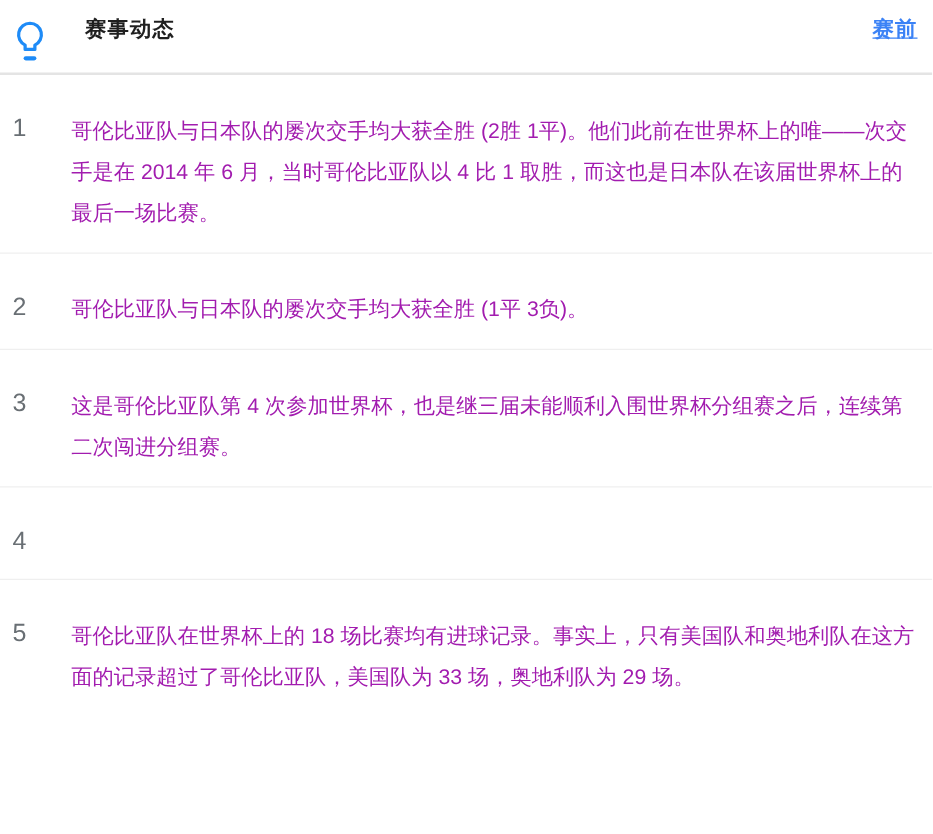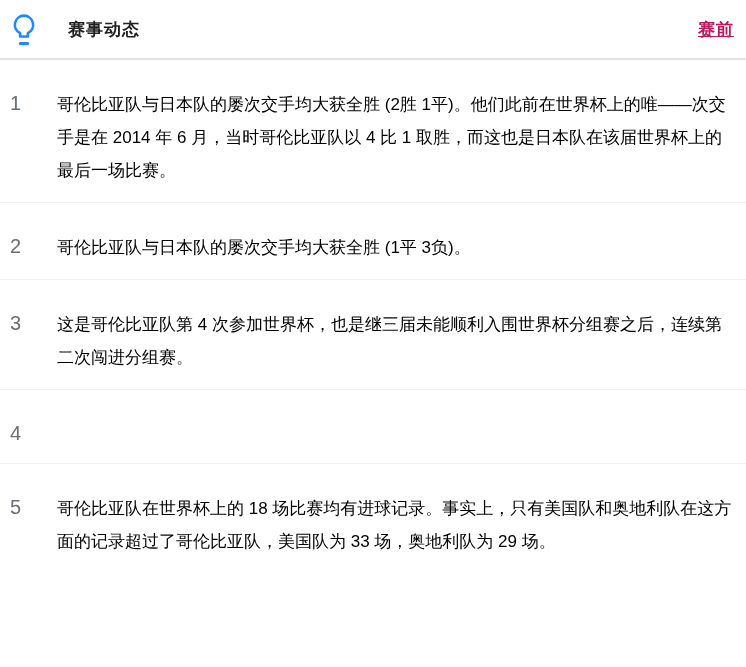--- a/index.html
+++ b/index.html
@@ -6,52 +6,52 @@
   * { box-sizing:border-box; }
   html,body { margin:0; padding:0; background:#ffffff; }
   body { font-family:"Liberation Sans","DejaVu Sans",sans-serif; }
 
   .page {
     width:746px; height:667px; overflow:hidden; background:#ffffff;
   }
 
   
   .header {
-    display:flex; align-items:center;
-    height:60px; padding:0 12px;
+    display:flex; align-items:flex-start;
+    height:60px; padding:12px 12px;
     border-bottom:2px solid #e4e4e4;
   }
   .bulb {
     width:24px; height:36px; margin-right:32px; margin-top:4px;
     color:var(--accent); flex:0 0 24px;
   }
   .bulb svg { display:block; }
   .title {
     font-size:17px; font-weight:bold; color:#1f1f1f; letter-spacing:1px;
   }
   .phase {
-    margin-left:auto; font-size:17px; font-weight:bold; color:#be185d;
+    margin-left:auto; font-size:17px; font-weight:bold; color:#3b82f6;
     letter-spacing:1px;
     text-decoration:underline;
   }
 
   
   .item {
     display:flex; align-items:flex-start;
     padding:28px 11px 15px 10px;
     border-bottom:1px solid #efefef;
   }
   .item:last-child { border-bottom:none; }
   .num {
     flex:0 0 47px; width:47px;
     font-size:20px; line-height:30px; color:#696f74;
   }
   .txt {
     flex:1;
-    font-size:17px; line-height:33px; color:#000000;
+    font-size:17px; line-height:33px; color:#a21caf;
     word-break:break-word;
   }
 </style>
 </head>
 <body>
 
 <div class="page">
 
   <div class="header">
     <span class="bulb">

